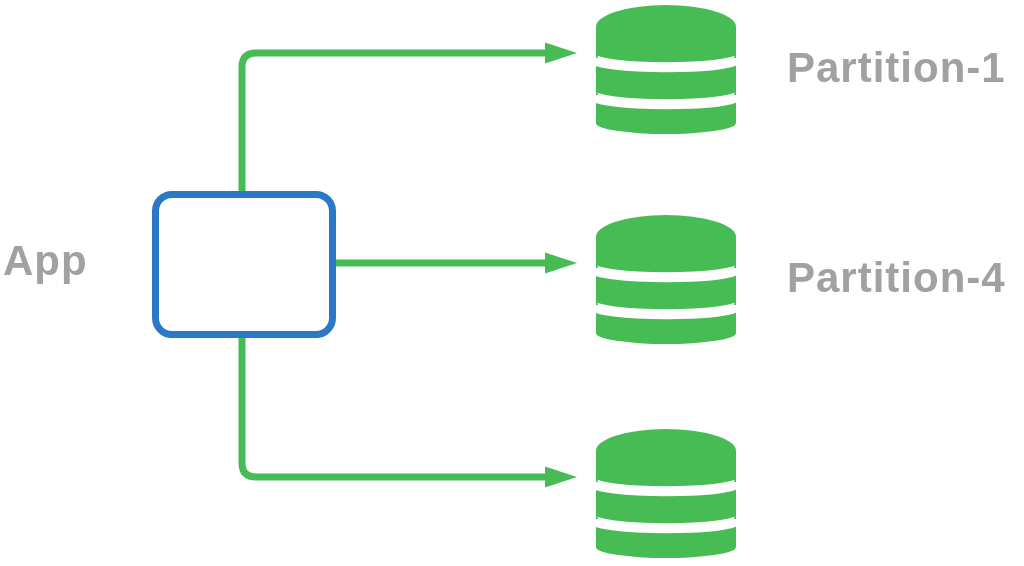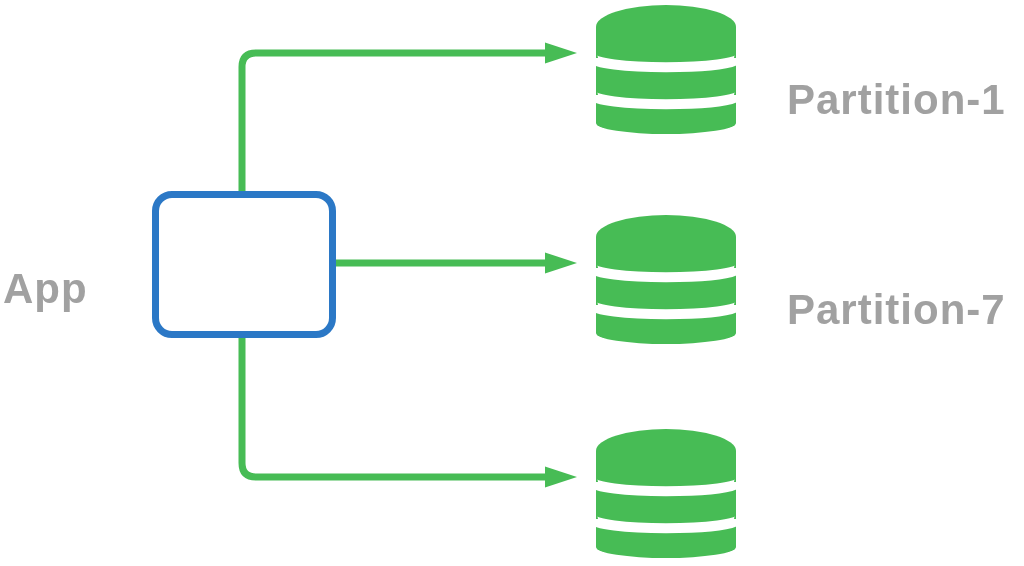--- a/index.html
+++ b/index.html
@@ -21,34 +21,34 @@
   .connectors .head{fill:var(--green);stroke:none;}
   
   .app-box{
     position:absolute;left:152px;top:191px;width:184px;height:147px;
     box-sizing:border-box;border:7px solid var(--blue);border-radius:20px;
     background:#ffffff;
   }
   .app-label{
     position:absolute;left:3px;top:240px;
     font-size:42px;font-weight:bold;color:var(--gray);
-    line-height:1;letter-spacing:1px;white-space:nowrap;margin-top:28px;
+    line-height:1;letter-spacing:1px;white-space:nowrap;
   }
   
   .db{position:absolute;width:142px;height:130px;}
   .db.p1{left:595px;top:4px;}
   .db.p2{left:595px;top:214px;}
   .db.p3{left:595px;top:428px;}
   .db-body{fill:var(--green);}
   .db-gap{fill:none;stroke:#ffffff;stroke-width:10;}
   
   .plabel{
     position:absolute;left:787px;
     font-size:42px;font-weight:bold;color:var(--gray);
-    line-height:1;letter-spacing:1px;white-space:nowrap;margin-top:32px;
+    line-height:1;letter-spacing:1px;white-space:nowrap;
   }
   .plabel.p1{top:47px;}
   .plabel.p2{top:257px;}
   .plabel.p3{top:471px;}
 </style>
 </head>
 <body>
 
 <div class="canvas">
 
@@ -84,15 +84,15 @@
     <use href="#db-icon"></use>
   </svg>
   <svg class="db p2" viewBox="0 0 142 130" aria-hidden="true">
     <use href="#db-icon"></use>
   </svg>
   <svg class="db p3" viewBox="0 0 142 130" aria-hidden="true">
     <use href="#db-icon"></use>
   </svg>
 
   <div class="plabel p1">Partition-1</div>
-  <div class="plabel p2">Partition-7</div>
+  <div class="plabel p2">Partition-4</div>
 
 </div>
 
 </body></html>

